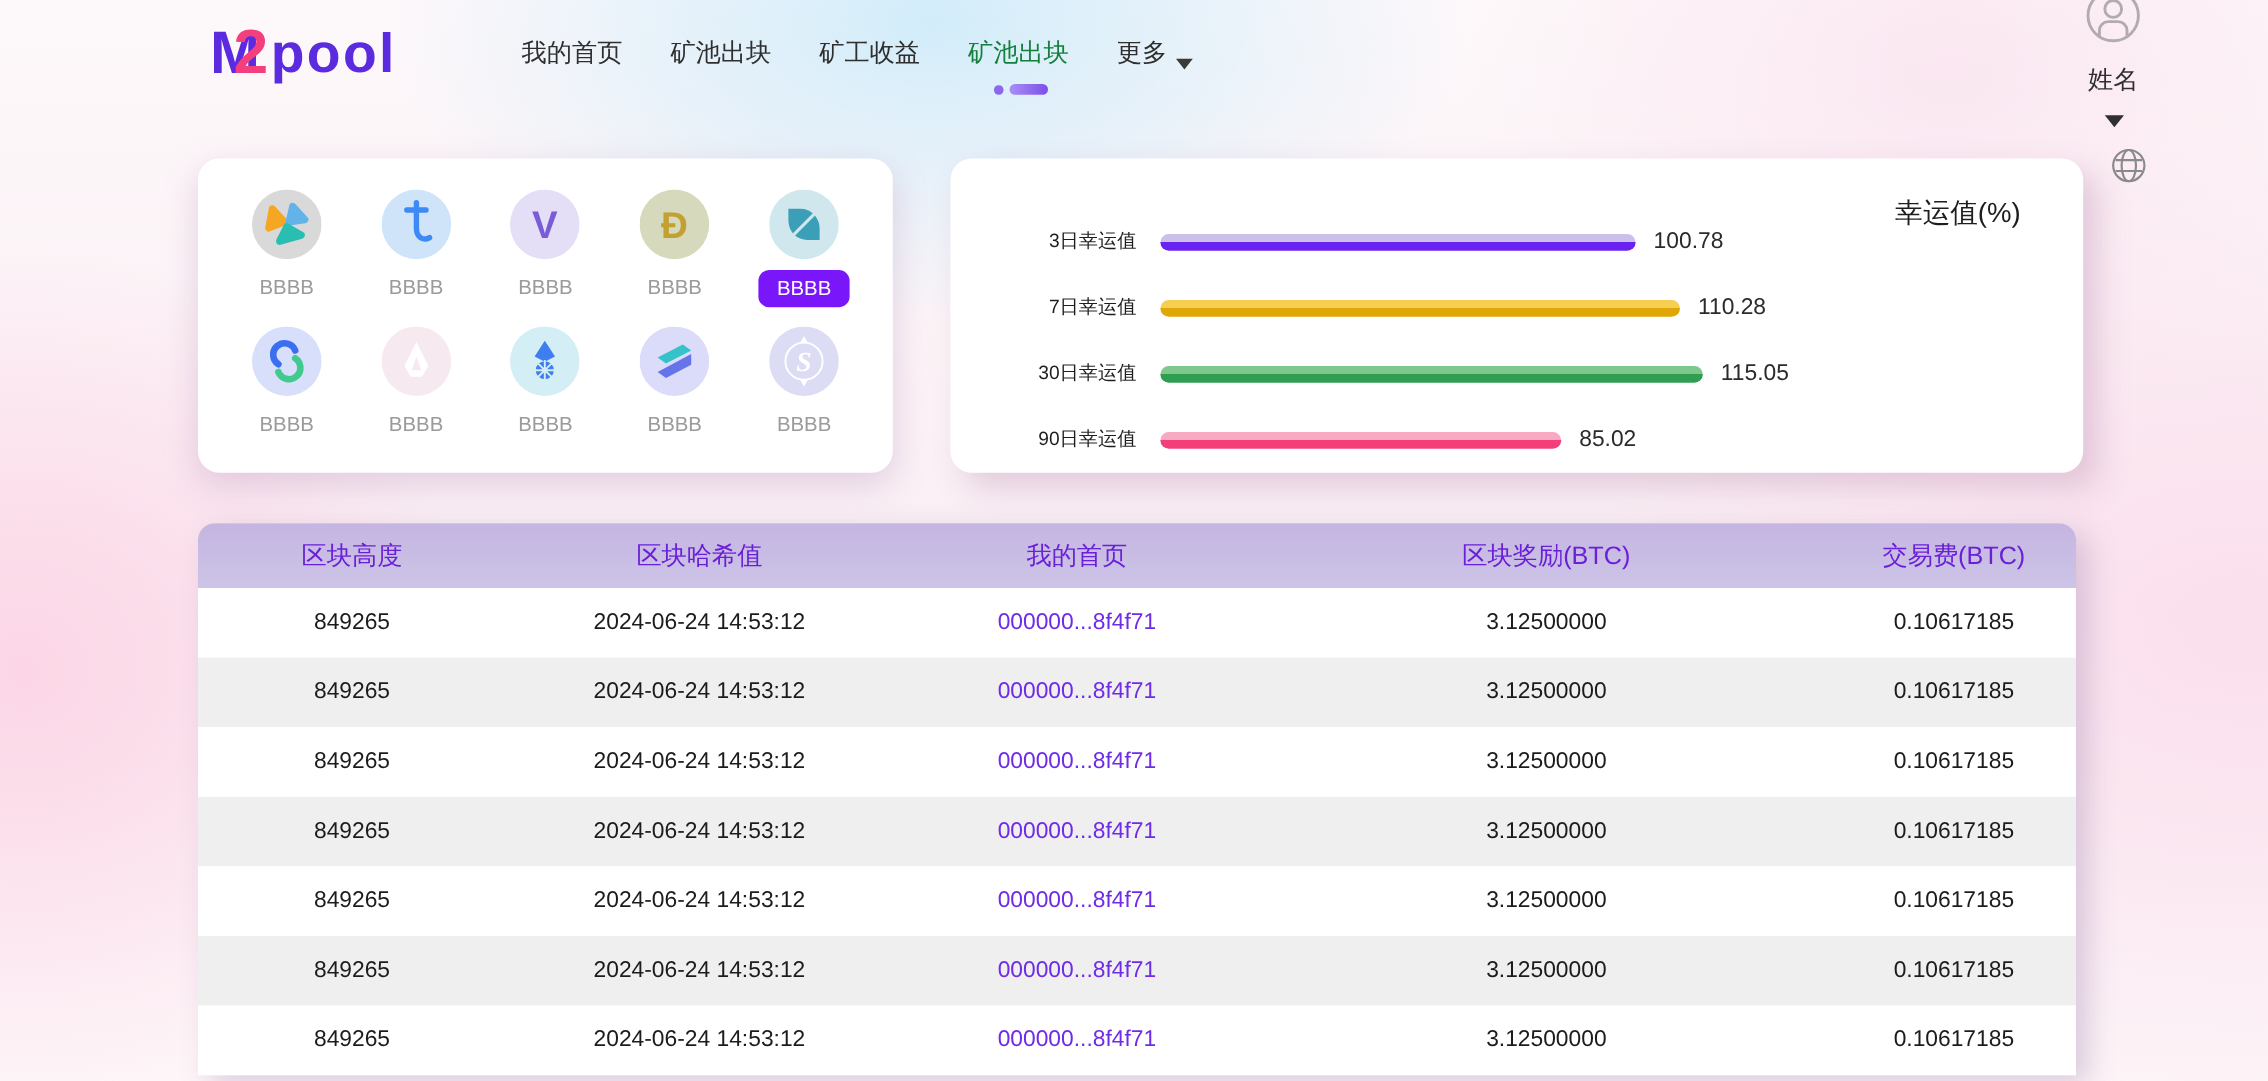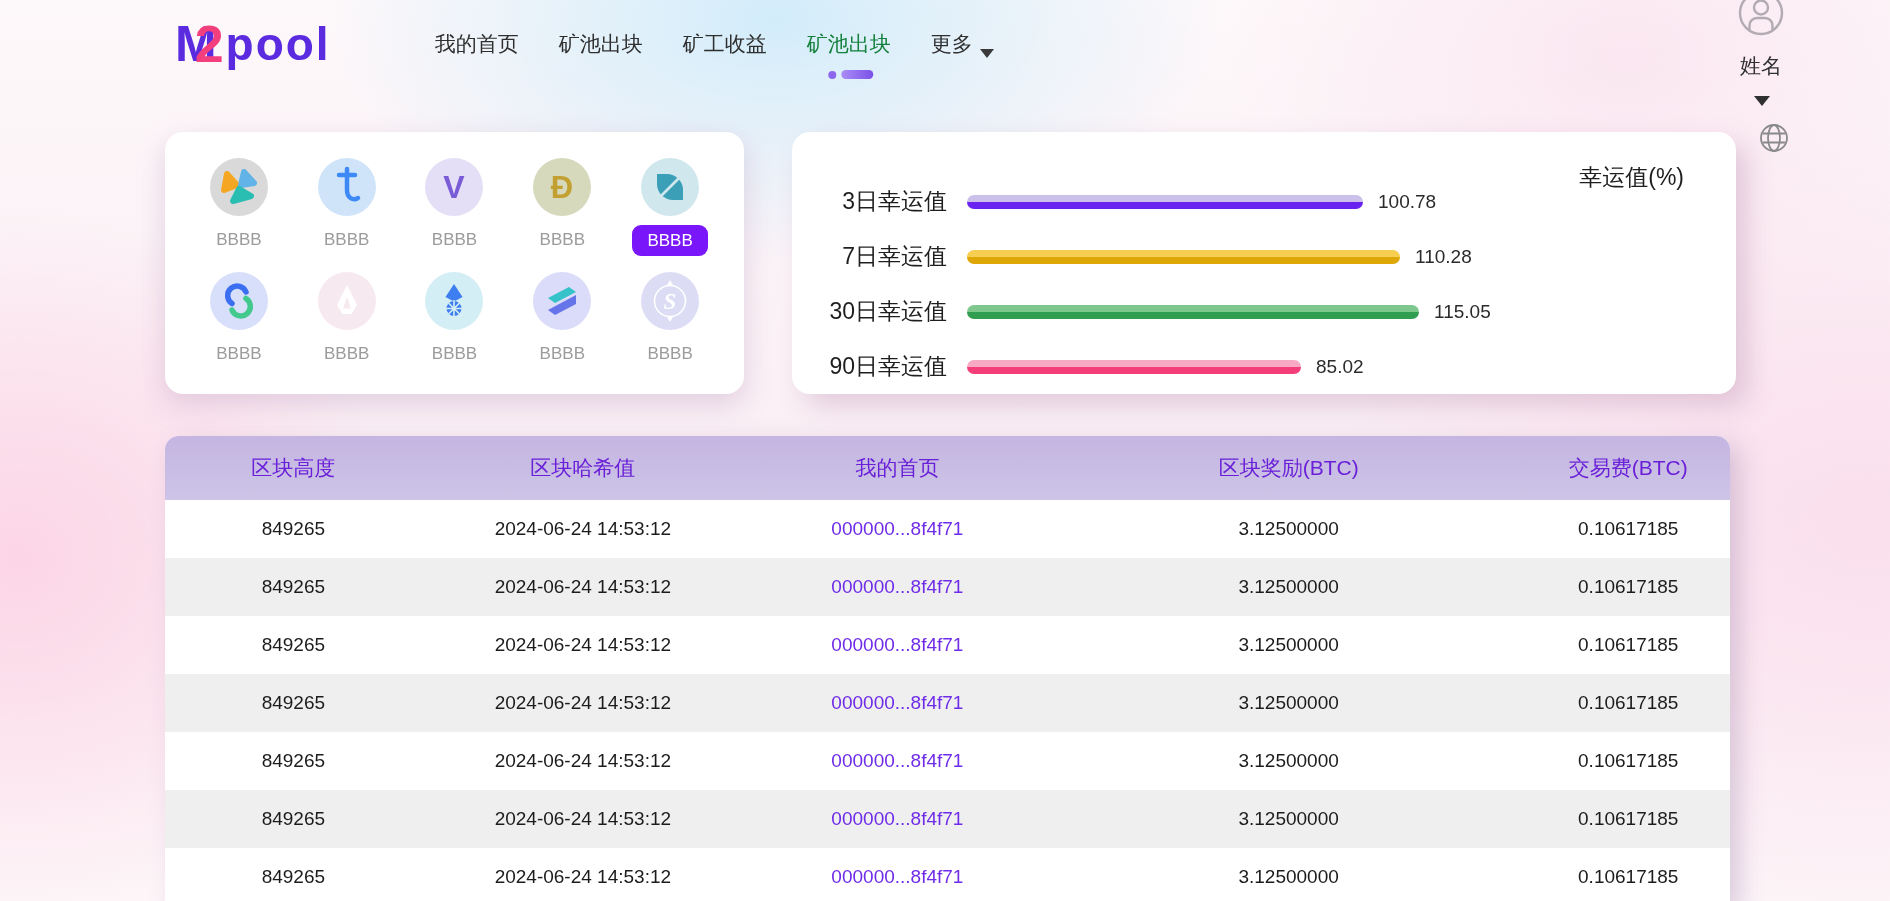--- a/index.html
+++ b/index.html
@@ -42,28 +42,28 @@
   .coin-grid{display:grid;grid-template-columns:repeat(5,1fr);padding:26px 20px 0;row-gap:16px;}
   .coin-cell{display:flex;flex-direction:column;align-items:center;cursor:pointer;}
   .coin-icon{width:58px;height:58px;}
   .coin-label{margin-top:9px;font-size:17px;color:#9b9b9b;line-height:1;padding:6px 0;}
   .coin-label.selected{background:#7a16fa;color:#fff;border-radius:9px;padding:7px 15px;font-weight:500;}
 
   .luck-card{left:792px;top:132px;width:944px;height:262px;box-shadow:12px 12px 26px rgba(170,120,160,.3);}
   .luck-title{position:absolute;top:30px;right:52px;font-size:23px;color:#1e1e1e;}
   .luck-rows{padding-top:42px;}
   .luck-row{height:55px;display:flex;align-items:center;}
-  .luck-label{width:155px;text-align:right;font-size:23px;color:#1e1e1e;flex:none;}
+  .luck-label{width:155px;text-align:right;font-size:16px;color:#1e1e1e;flex:none;}
   .luck-bar{height:14px;border-radius:7px;margin-left:20px;flex:none;}
   .luck-value{margin-left:15px;font-size:19px;color:#2b2b2b;}
 
   
   .block-table{position:absolute;left:165px;top:436px;width:1565px;border-radius:14px 14px 0 0;
     box-shadow:10px 8px 24px rgba(140,110,160,.3);background:#fff;}
-  .t-head{height:64px;display:flex;align-items:center;background:linear-gradient(180deg,#c4b5e1,#cdc4e7);
+  .t-head{height:54px;display:flex;align-items:center;background:linear-gradient(180deg,#c4b5e1,#cdc4e7);
     border-radius:14px 14px 0 0;}
   .t-head .cell{font-size:21px;color:#6a1fd8;}
   .t-row{height:58px;display:flex;align-items:center;background:#fff;}
   .t-row.alt{background:#efefef;}
   .cell{text-align:center;font-size:19px;}
   .c1{width:16.4%;} .c2{width:20.6%;} .c3{width:19.6%;} .c4{width:30.4%;} .c5{width:13%;}
   .hash-link{color:#6f2ce8;cursor:pointer;text-decoration:none;}
 </style>
 </head>
 <body>

